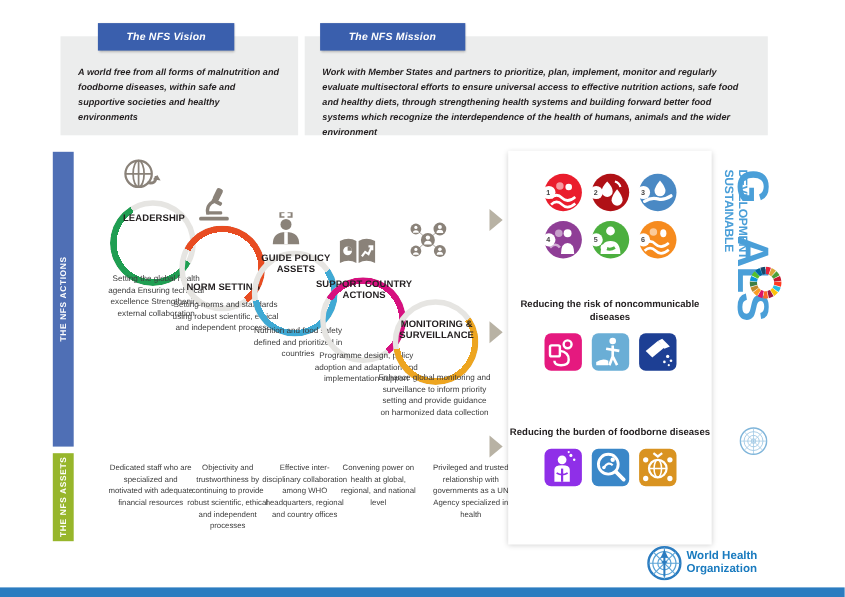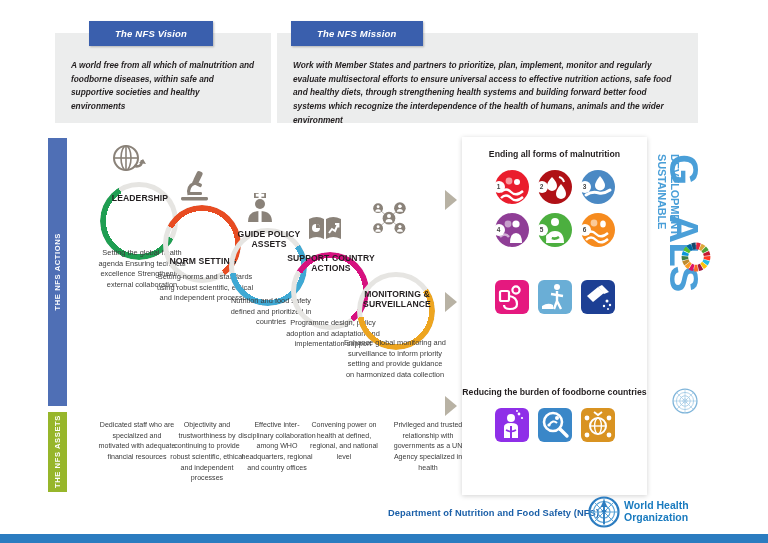--- a/index.html
+++ b/index.html
@@ -109,21 +109,21 @@
   }
   #bottom-bar{position:absolute;left:0;top:534px;width:768px;height:9px;background:#2b7cc0;}
 </style>
 </head>
 <body>
 
 <div class="canvas">
 
   <div class="stmt" id="vision-box">
     <div class="tab">The NFS Vision</div>
-    <div class="body">A world free from all which of malnutrition and foodborne diseases, within safe and supportive societies and healthy environments</div>
+    <div class="body">A world free from all forms of malnutrition and foodborne diseases, within safe and supportive societies and healthy environments</div>
   </div>
 
   <div class="stmt" id="mission-box">
     <div class="tab">The NFS Mission</div>
     <div class="body">Work with Member States and partners to prioritize, plan, implement, monitor and regularly evaluate multisectoral efforts to ensure universal access to effective nutrition actions, safe food and healthy diets, through strengthening health systems and building forward better food systems which recognize the interdependence of the health of humans, animals and the wider environment</div>
   </div>
 
   <div class="vbar" id="actions-bar">
     <span>THE NFS ACTIONS</span>
   </div>
@@ -224,31 +224,30 @@
           </svg></div>
         <div class="ttl" style="left: 351px; top: 289px;">MONITORING &amp; SURVEILLANCE</div>
         <div class="desc" style="left: 343px; top: 338px;">Enhance global monitoring and surveillance to inform priority setting and provide guidance on harmonized data collection</div>
       </div>
     </div>
 
   <div id="assets-row">
       <div class="asset" style="left: 98px;">Dedicated staff who are specialized and motivated with adequate financial resources</div>
       <div class="asset" style="left: 168px;">Objectivity and trustworthiness by continuing to provide robust scientific, ethical and independent processes</div>
       <div class="asset" style="left: 238px;">Effective inter-disciplinary collaboration among WHO headquarters, regional and country offices</div>
-      <div class="asset" style="left: 305px;">Convening power on health at defined, regional, and national level</div>
+      <div class="asset" style="left: 305px;">Convening power on health at global, regional, and national level</div>
       <div class="asset" style="left: 373px; margin-left: 16px;">Privileged and trusted relationship with governments as a UN Agency specialized in health</div>
     </div>
 
   <div class="chev" style="left:445px;top:190px;"></div>
   <div class="chev" style="left:445px;top:292px;"></div>
   <div class="chev" style="left:445px;top:396px;"></div>
 
   <div id="sdg-panel">
       <div class="sdg-group" style="top: 12px;">
-        <div class="gh">Ending all forms of malnutrition</div>
         <div class="icon-row">
           <div class="circ" style="background: rgb(234, 29, 45);">
             <div class="glyph">
               <svg viewBox="0 0 34 34">
                 <circle cx="14" cy="11" r="3.4" fill="#fff" opacity=".55"></circle>
                 <circle cx="22" cy="12" r="3" fill="#fff"></circle>
                 <path d="M6 22 q5 -5 10 0 q5 5 12 -1" fill="none" stroke="#fff" stroke-width="2.4"></path>
                 <path d="M6 28 q5 -5 10 0 q5 5 12 -1" fill="none" stroke="#fff" stroke-width="2.4"></path>
               </svg>
             </div>
@@ -304,20 +303,21 @@
                 <ellipse cx="22" cy="11" rx="2.8" ry="3.6" fill="#fff"></ellipse>
                 <path d="M5 21 q5 -5 10 0 q5 5 12 -1" fill="none" stroke="#fff" stroke-width="2.4"></path>
                 <path d="M5 27 q5 -5 10 0 q5 5 12 -1" fill="none" stroke="#fff" stroke-width="2.4"></path>
               </svg>
             </div>
             <div class="num">6</div>
           </div>
         </div>
       </div>
       <div class="sdg-group" style="top: 134px;">
+        <div class="gh">Reducing the risk of noncommunicable diseases</div>
         <div class="icon-row">
           <div class="sq" style="background: rgb(229, 25, 127);">
             <div class="glyph">
               <svg viewBox="0 0 34 34">
                 <rect x="5" y="11" width="9" height="10" rx="1.5" fill="none" stroke="#fff" stroke-width="2.2"></rect>
                 <circle cx="21" cy="10" r="3.6" fill="none" stroke="#fff" stroke-width="2.2"></circle>
                 <path d="M14 16 q8 1 8 8 q0 5 -7 5 q-6 0 -6 -4" fill="none" stroke="#fff" stroke-width="2.2"></path>
               </svg>
             </div>
           </div>
@@ -341,21 +341,21 @@
                   <circle cx="29" cy="25" r="1.2"></circle>
                   <circle cx="23" cy="26" r="1.2"></circle>
                   <circle cx="27" cy="29" r="1"></circle>
                 </g>
               </svg>
             </div>
           </div>
         </div>
       </div>
       <div class="sdg-group" style="top: 250px;">
-        <div class="gh">Reducing the burden of foodborne countries</div>
+        <div class="gh">Reducing the burden of foodborne diseases</div>
         <div class="icon-row">
           <div class="sq" style="background: rgb(143, 47, 232);">
             <div class="glyph">
               <svg viewBox="0 0 34 34">
                 <circle cx="16" cy="10" r="4" fill="#fff"></circle>
                 <path d="M9 30 l0 -11 q0 -4 7 -4 q7 0 7 4 l0 11" fill="#fff"></path>
                 <rect x="15" y="18" width="2" height="12" fill="#8f2fe8"></rect>
                 <g fill="#fff">
                   <circle cx="24" cy="6" r="1.4"></circle>
                   <circle cx="27" cy="10" r="1.1"></circle>
@@ -424,21 +424,20 @@
       <circle cx="50" cy="50" r="8" fill="none" stroke="#9cc6e3" stroke-width="3"></circle>
       <g stroke="#9cc6e3" stroke-width="2.5">
         <line x1="50" y1="4" x2="50" y2="96"></line>
           <line x1="4" y1="50" x2="96" y2="50"></line>
         <line x1="17" y1="17" x2="83" y2="83"></line>
           <line x1="83" y1="17" x2="17" y2="83"></line>
       </g>
     </svg>
   </div>
 
-  <div id="footer-text">Department of Nutrition and Food Safety (NFS)</div>
   <svg id="who-logo" viewBox="0 0 108 32">
     <circle cx="16" cy="16" r="14.5" fill="none" stroke="#2b7cc0" stroke-width="2.2"></circle>
     <circle cx="16" cy="16" r="10.5" fill="none" stroke="#5ba3d6" stroke-width="1.1"></circle>
     <circle cx="16" cy="16" r="6" fill="none" stroke="#5ba3d6" stroke-width="1.1"></circle>
     <g stroke="#5ba3d6" stroke-width="1">
       <line x1="16" y1="1.5" x2="16" y2="30.5"></line>
         <line x1="1.5" y1="16" x2="30.5" y2="16"></line>
       <line x1="5.7" y1="5.7" x2="26.3" y2="26.3"></line>
         <line x1="26.3" y1="5.7" x2="5.7" y2="26.3"></line>
     </g>

